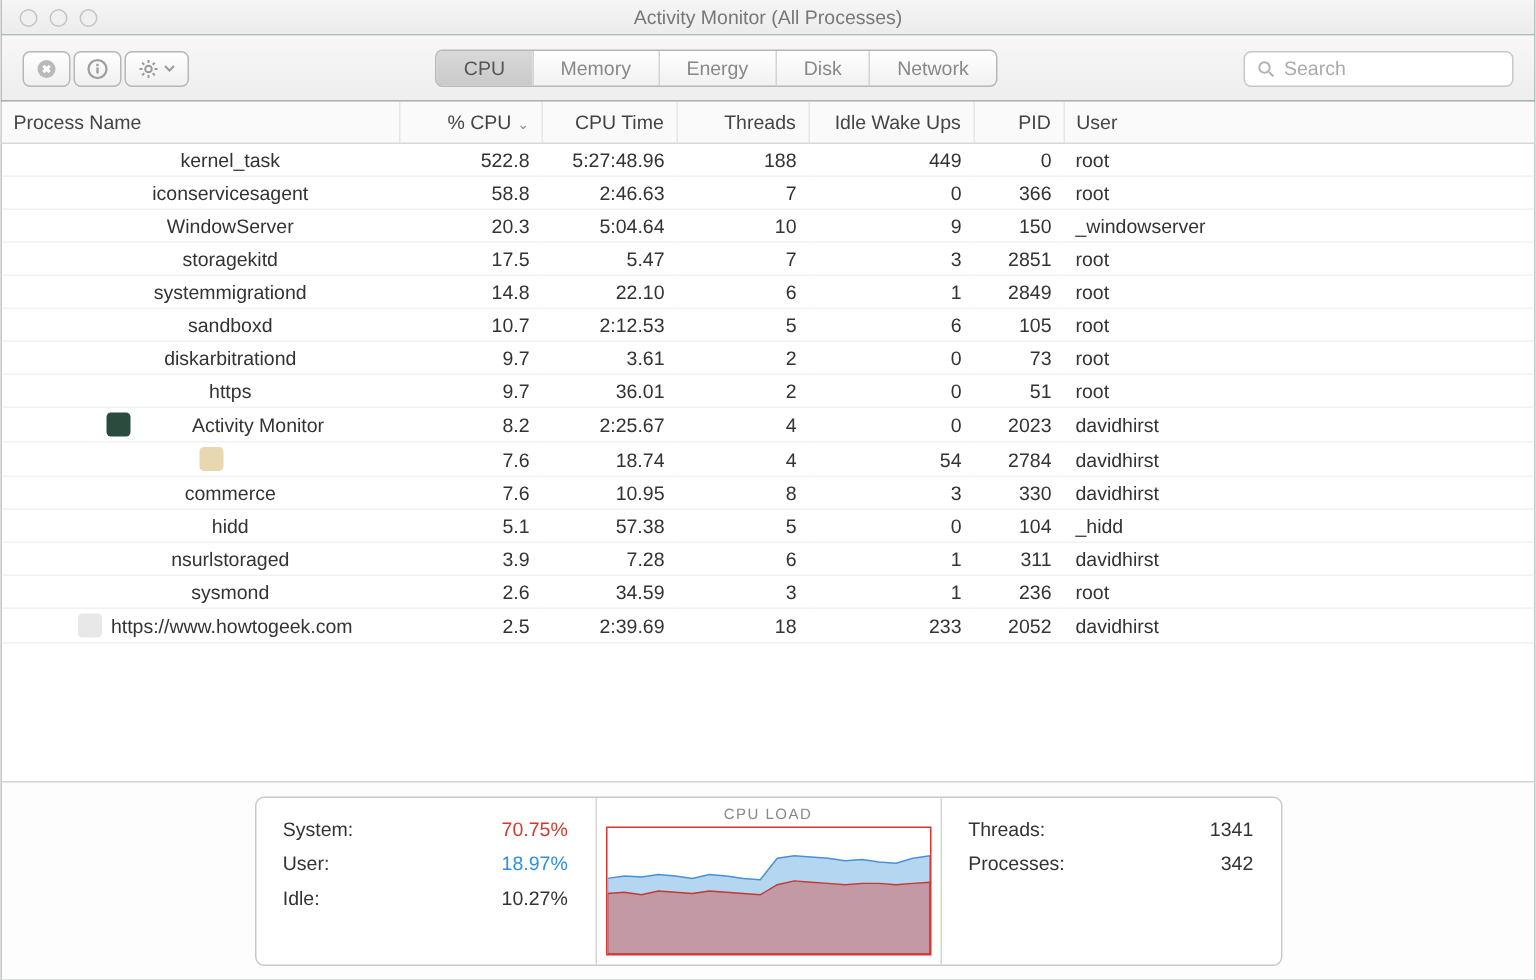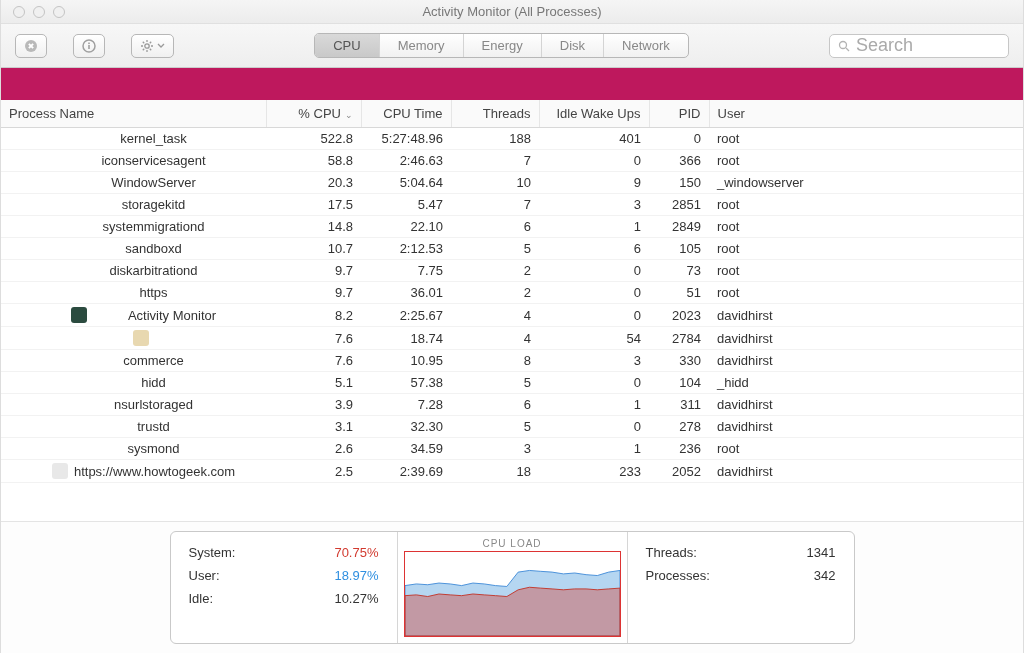--- a/index.html
+++ b/index.html
@@ -8,21 +8,21 @@
     font-size: 13px;
     color: #333;
     background: #fff;
     width: 1024px;
     height: 653px;
     overflow: hidden;
   }
   .window {
     width: 1024px;
     height: 653px;
-    background: #be185d;
+    background: #14532d;
     display: flex;
     flex-direction: column;
     border-left: 1px solid #ddd;
     border-right: 1px solid #ddd;
   }
   .titlebar {
     height: 24px;
     background: linear-gradient(#f5f5f5,#ececec);
     display: flex;
     align-items: center;
@@ -38,21 +38,21 @@
     gap: 8px;
   }
   .tl { width: 12px; height: 12px; border-radius: 50%; border: 1px solid #c4c4c4; background: #f0f0f0; }
   .title-text { color: #777; font-size: 13px; }
   .toolbar {
     height: 44px;
     background: linear-gradient(#f7f7f7,#eeeeee);
     display: flex;
     align-items: center;
     padding: 0 14px;
-    gap: 26px;
+    gap: 2px;
     border-bottom: 1px solid #ccc;
   }
   .tb-btn {
     height: 24px;
     min-width: 32px;
     border: 1px solid #b7b7b7;
     border-radius: 5px;
     background: linear-gradient(#ffffff,#f0f0f0);
     display: inline-flex;
     align-items: center;
@@ -84,27 +84,26 @@
     width: 180px;
     height: 24px;
     border: 1px solid #c7c7c7;
     border-radius: 5px;
     background: #fff;
     display: flex;
     align-items: center;
     padding: 0 8px;
     color: #aaa;
     gap: 6px;
-    font-size: 18px;
+    font-size: 13px;
   }
   .table-wrap {
     flex: 1;
     overflow: hidden;
     background: #fff;
-    margin-top: 32px;
   }
   table { width: 100%; border-collapse: collapse; table-layout: fixed; }
   th {
     text-align: left;
     font-weight: 400;
     color: #444;
     font-size: 13px;
     padding: 6px 8px;
     border-bottom: 1px solid #d8d8d8;
     border-right: 1px solid #e6e6e6;
@@ -250,21 +249,21 @@
       <tbody id="tbody">
           <tr>
             <td>
               <div class="pname-cell">
                 <span>kernel_task</span>
               </div>
             </td>
             <td class="right">522.8</td>
             <td class="right">5:27:48.96</td>
             <td class="right">188</td>
-            <td class="right">401</td>
+            <td class="right">449</td>
             <td class="right">0</td>
             <td>root</td>
           </tr>
           <tr>
             <td>
               <div class="pname-cell">
                 <span>iconservicesagent</span>
               </div>
             </td>
             <td class="right">58.8</td>
@@ -326,21 +325,21 @@
             <td class="right">105</td>
             <td>root</td>
           </tr>
           <tr>
             <td>
               <div class="pname-cell">
                 <span>diskarbitrationd</span>
               </div>
             </td>
             <td class="right">9.7</td>
-            <td class="right">7.75</td>
+            <td class="right">3.61</td>
             <td class="right">2</td>
             <td class="right">0</td>
             <td class="right">73</td>
             <td>root</td>
           </tr>
           <tr>
             <td>
               <div class="pname-cell">
                 <span>https</span>
               </div>
@@ -410,33 +409,20 @@
             <td>
               <div class="pname-cell">
                 <span>nsurlstoraged</span>
               </div>
             </td>
             <td class="right">3.9</td>
             <td class="right">7.28</td>
             <td class="right">6</td>
             <td class="right">1</td>
             <td class="right">311</td>
-            <td>davidhirst</td>
-          </tr>
-          <tr>
-            <td>
-              <div class="pname-cell">
-                <span>trustd</span>
-              </div>
-            </td>
-            <td class="right">3.1</td>
-            <td class="right">32.30</td>
-            <td class="right">5</td>
-            <td class="right">0</td>
-            <td class="right">278</td>
             <td>davidhirst</td>
           </tr>
           <tr>
             <td>
               <div class="pname-cell">
                 <span>sysmond</span>
               </div>
             </td>
             <td class="right">2.6</td>
             <td class="right">34.59</td>

